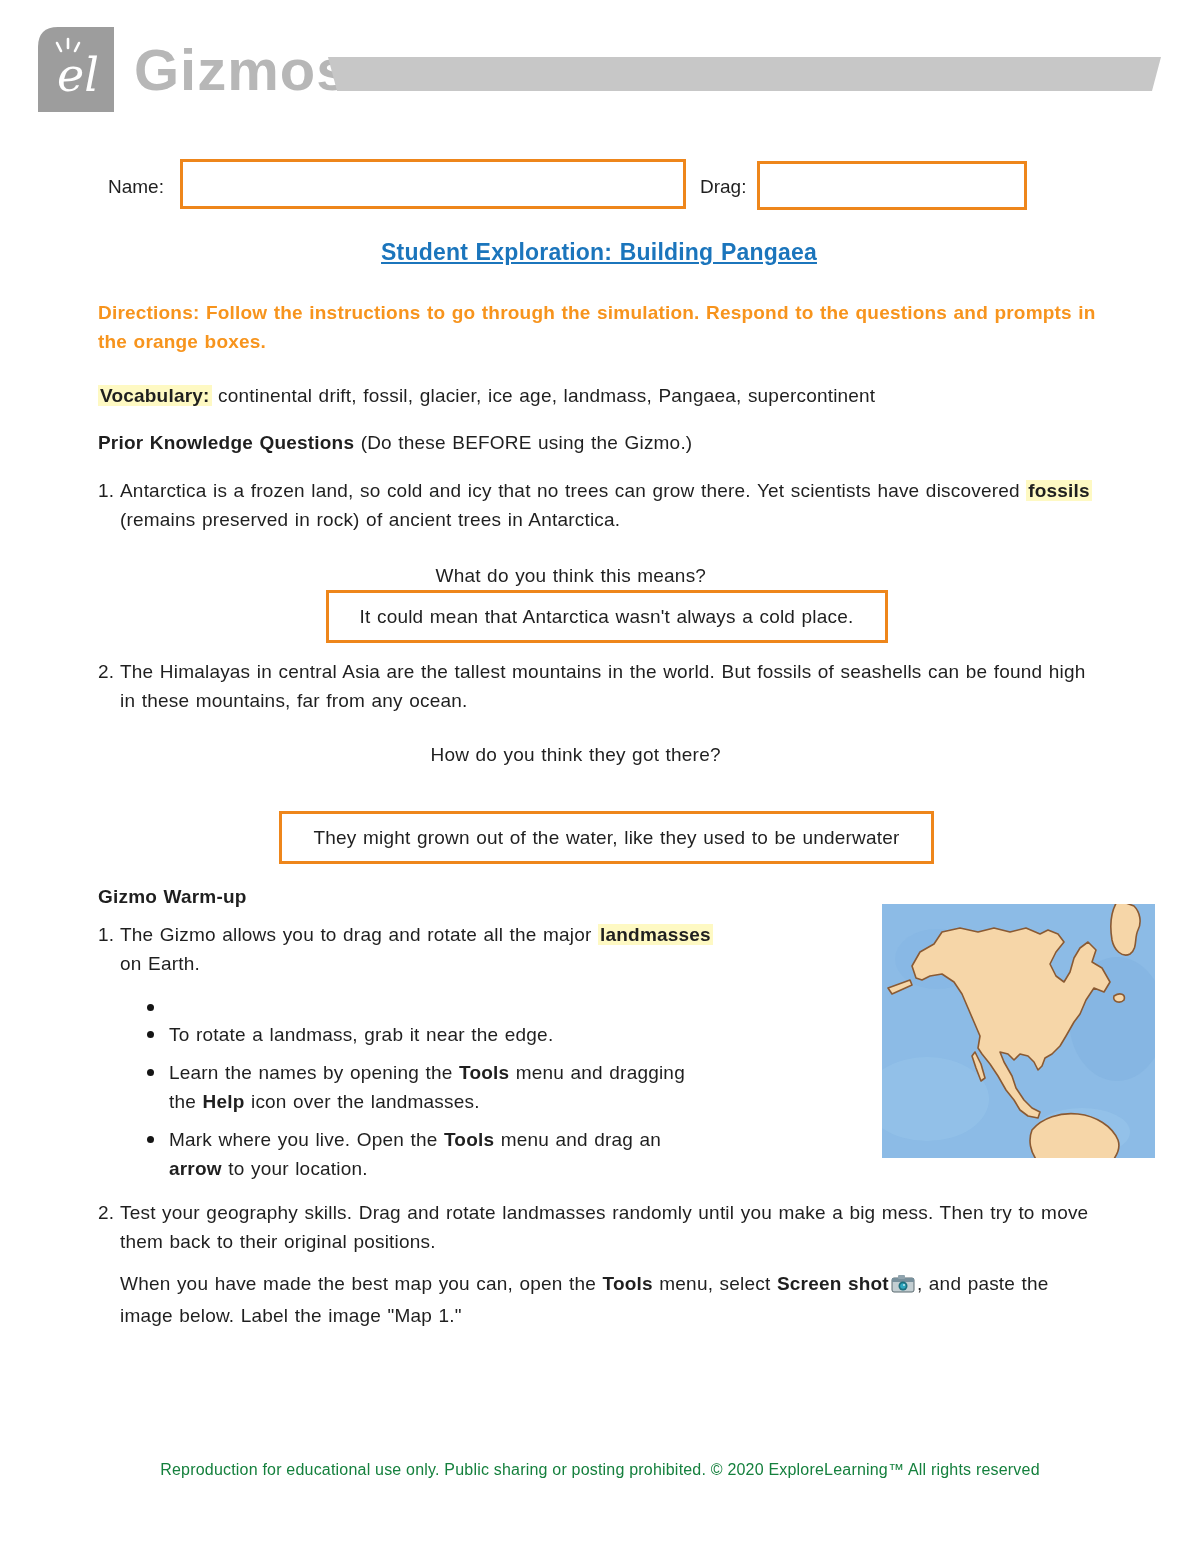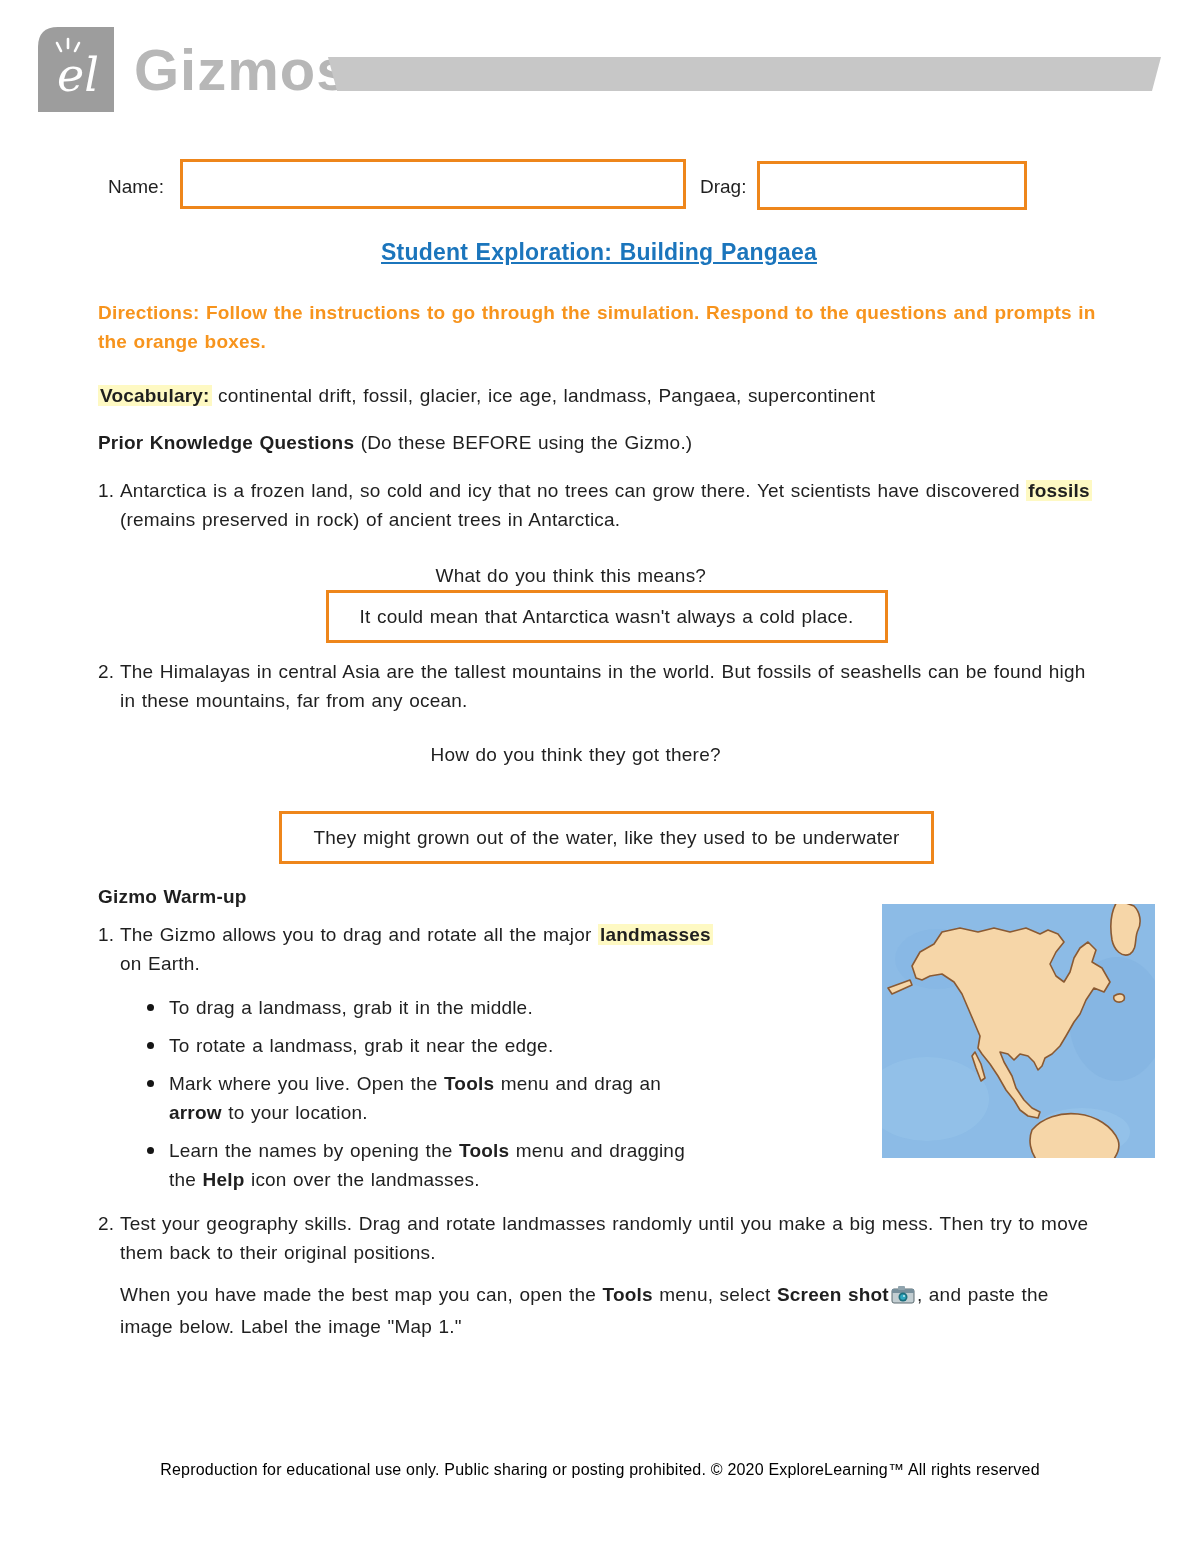--- a/index.html
+++ b/index.html
@@ -53,21 +53,21 @@
   .bdot{flex:none;width:7px;height:7px;border-radius:50%;background:#151515;margin:11px 15px 0 0;}
   .btext{max-width:535px;}
   .map-figure{flex:none;width:273px;height:254px;margin-right:-55px;margin-top:-16px;}
   .map-figure svg{display:block;}
 
   .q2b{margin-top:15px;}
   .para2{margin-top:13px;margin-left:22px;}
   .cam{display:inline-block;vertical-align:-3px;margin:0 2px;}
 
   .footer{position:absolute;left:0;right:0;top:1455px;text-align:center;
-          font-size:16px;color:#000000;letter-spacing:0.2px;}
+          font-size:16px;color:#15803d;letter-spacing:0.2px;}
 </style>
 </head>
 <body>
 
 <div class="page">
 
   <div class="logo-square">
     <svg width="76" height="85" viewBox="0 0 76 85">
       <path d="M0,20 Q0,0 20,0 L76,0 L76,85 L0,85 Z" fill="#9d9d9d"></path>
       <g stroke="#ffffff" stroke-width="2.6" stroke-linecap="round">
@@ -130,33 +130,32 @@
         <div class="qitem">
           <div class="qnum">1.</div>
           <div class="qtext">
             <span>The Gizmo allows you to drag and rotate all the major </span><span class="hl">landmasses</span><span> on Earth.</span>
           </div>
         </div>
 
         <div class="bullets">
           <div class="bullet">
             <span class="bdot"></span>
-            <span class="btext"><span>To drag a landmass, grab it in the middle.</span></span>
           </div>
           <div class="bullet">
             <span class="bdot"></span>
             <span class="btext"><span>To rotate a landmass, grab it near the edge.</span></span>
           </div>
           <div class="bullet">
             <span class="bdot"></span>
+            <span class="btext"><span>Learn the names by opening the </span><b>Tools</b><span> menu and dragging the </span><b>Help</b><span> icon over the landmasses.</span></span>
+          </div>
+          <div class="bullet">
+            <span class="bdot"></span>
             <span class="btext"><span>Mark where you live. Open the </span><b>Tools</b><span> menu and drag an </span><b>arrow</b><span> to your location.</span></span>
-          </div>
-          <div class="bullet">
-            <span class="bdot"></span>
-            <span class="btext"><span>Learn the names by opening the </span><b>Tools</b><span> menu and dragging the </span><b>Help</b><span> icon over the landmasses.</span></span>
           </div>
         </div>
 
       </div>
 
       <div class="map-figure">
         <svg width="273" height="254" viewBox="0 0 273 254">
           <rect width="273" height="254" fill="#8cbbe6"></rect>
           <ellipse cx="45" cy="195" rx="62" ry="42" fill="#9ac7ec" opacity="0.45"></ellipse>
           <ellipse cx="235" cy="115" rx="48" ry="62" fill="#7fb2e0" opacity="0.5"></ellipse>

